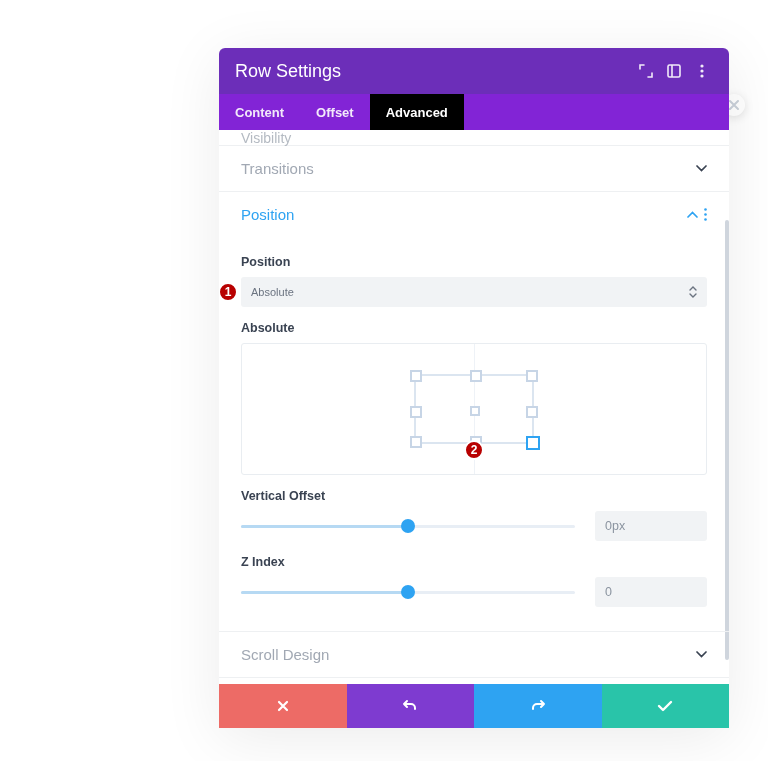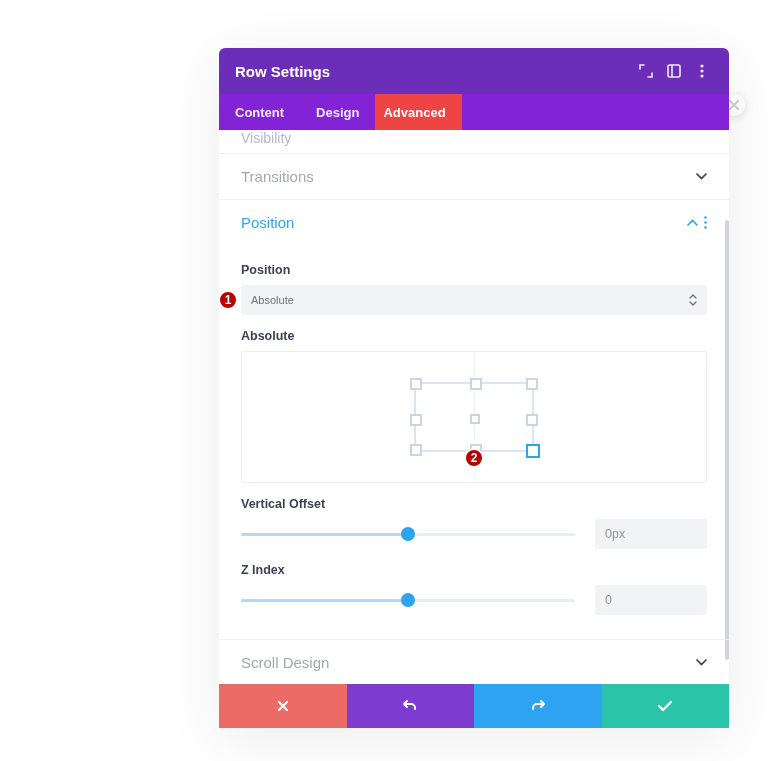--- a/index.html
+++ b/index.html
@@ -25,22 +25,22 @@
   }
   .top-header {
     height: 46px;
     background: #6c2eb9;
     display: flex;
     align-items: center;
     padding: 0 16px;
     color: #fff;
   }
   .top-header .title {
-    font-size: 15px;
-    font-weight: 700;
+    font-size: 18px;
+    font-weight: 400;
     flex: 1;
   }
   .top-header .icn {
     width: 22px; height: 22px;
     display: flex; align-items: center; justify-content: center;
     margin-left: 6px;
     cursor: pointer;
     color: #fff;
     opacity: 0.9;
   }
@@ -51,21 +51,21 @@
     align-items: stretch;
     color: #fff;
     font-size: 13px;
   }
   .tabs .tab {
     padding: 0 16px;
     display: flex;
     align-items: center;
     cursor: pointer;
   }
-  .tabs .tab.active { background: #ef4444; font-weight: 600; padding-left: 8px; }
+  .tabs .tab.active { background: #000000; font-weight: 600; }
   .tabs .tab:not(.active) { font-weight: 600; opacity: 0.9; }
 
   .scroll-area {
     flex: 1;
     overflow: hidden;
     position: relative;
     background: #fff;
   }
 
   
@@ -73,21 +73,21 @@
     display: flex;
     align-items: center;
     justify-content: space-between;
     padding: 14px 22px;
     border-bottom: 1px solid #eef0f2;
     font-size: 15px;
     color: #a1a8b3;
     cursor: pointer;
   }
   .section-row.partial {
-    height: 24px;
+    height: 16px;
     padding-top: 0;
     padding-bottom: 10px;
     align-items: flex-start;
     color: #b4bac2;
     font-size: 14px;
     border-bottom: 1px solid #eef0f2;
   }
   .section-row.open { color: #2ea3f2; }
   .section-row .chev { font-size: 12px; color: #3a4352; }
   .section-row.open .chev { color: #2ea3f2; }
@@ -267,21 +267,21 @@
       <svg width="4" height="14" viewBox="0 0 4 14">
           <circle cx="2" cy="2" r="1.6" fill="#fff"></circle>
           <circle cx="2" cy="7" r="1.6" fill="#fff"></circle>
           <circle cx="2" cy="12" r="1.6" fill="#fff"></circle>
         </svg>
     </div>
   </div>
 
   <div class="tabs">
     <div class="tab">Content</div>
-    <div class="tab">Design</div>
+    <div class="tab">Offset</div>
     <div class="tab active">Advanced</div>
   </div>
 
   <div class="scroll-area">
     <div class="scroll-ind"></div>
 
     <div class="section-row partial">
       <span>Visibility</span>
     </div>
 

